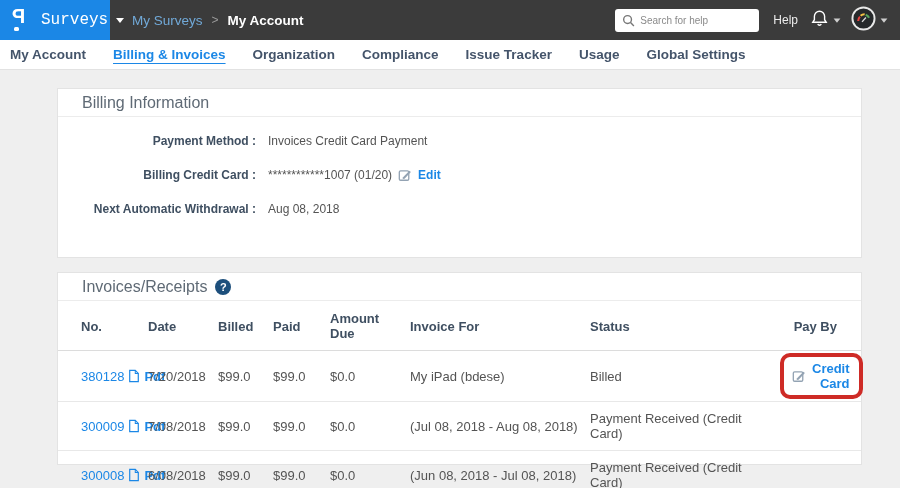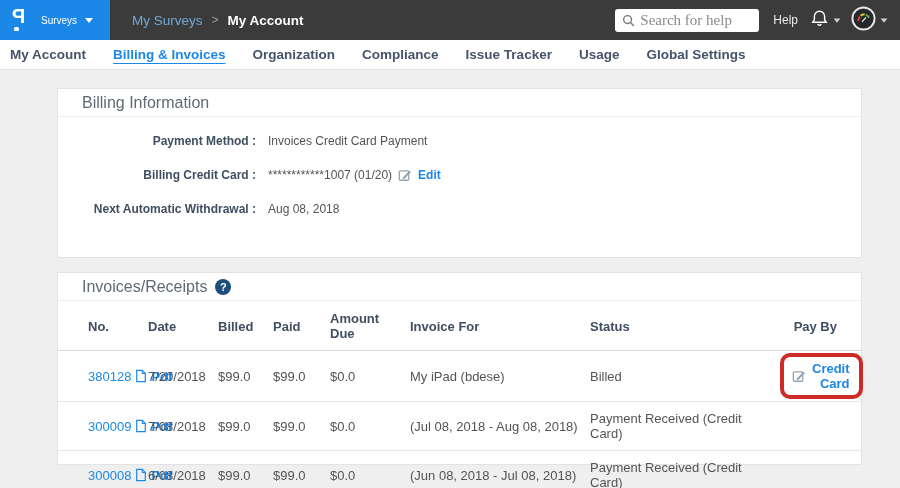--- a/index.html
+++ b/index.html
@@ -25,21 +25,21 @@
   .qp-logo { position:relative; width:20px; height:24px; flex:none; }
   .qp-p {
     position:absolute; left:0; top:-2px;
     display:inline-block; transform:scaleX(-1);
     font-weight:bold; font-size:20px; line-height:1; color:#fff;
   }
   .qp-dot {
     position:absolute; left:2px; bottom:1px;
     width:4.5px; height:4.5px; background:#fff; border-radius:1.5px;
   }
-  .product-name { color:#fff; font-size:10px; margin-left:9px; }
+  .product-name { color:#fff; font-size:16px; margin-left:9px;font-family:Liberation Mono, monospace; }
   .caret {
     width:0; height:0; display:inline-block;
     border-left:4px solid transparent; border-right:4px solid transparent;
     border-top:5px solid #fff; margin-left:8px;
   }
   .caret.small { border-top-color:#cfcfcf; transform:scale(.85); margin-left:4px; }
 
   .breadcrumb { margin-left:22px; font-size:13.5px; display:flex; align-items:center; gap:9px; }
   .crumb-link { color:#71a9d8; cursor:pointer; }
   .crumb-sep { color:#9a9a9a; font-size:12px; }
@@ -51,21 +51,21 @@
     background:#f4611e; color:#fff; border:none; border-radius:3px;
     font-family:inherit; font-size:13.5px; font-weight:bold;
     height:23px; padding:0 12px; margin-right:10px; cursor:pointer;
   }
   .searchbox {
     width:144px; height:23px; background:#fff; border-radius:3px;
     display:flex; align-items:center; padding:0 7px; gap:5px;
   }
   .searchbox input {
     border:none; outline:none; width:100%;
-    font-family:Liberation Serif, serif; font-size:15px; color:#8b5cf6;
+    font-family:Liberation Sans, sans-serif; font-size:10px; color:#8b5cf6;
   }
   .searchbox input::placeholder { color:#8a8a8a; }
   .help-link { color:#ececec; font-size:12px; margin:0 12px 0 14px; cursor:pointer; }
   .icon-btn { display:flex; align-items:center; cursor:pointer; margin-right:10px; }
   .avatar-btn { margin-right:12px; }
 
   
   .tabbar {
     height:30px; background:#fff; border-bottom:1px solid #e2e2e2;
     display:flex; align-items:center; padding-left:10px;
@@ -112,21 +112,21 @@
 
   
   table { width:100%; border-collapse:collapse; table-layout:fixed; font-size:13px; }
   th {
     text-align:left; font-weight:bold; color:#3f4f61;
     padding:10px 8px 9px 0; border-bottom:1px solid #dcdcdc;
   }
   td { padding:9px 8px 9px 0; color:#545454; }
   tbody tr { border-bottom:1px solid #e8e8e8; }
   tbody tr:last-child { border-bottom:none; }
-  th.col-no, td.col-no { padding-left:30px; }
+  th.col-no, td.col-no { padding-left:23px; }
   th.col-payby, td.col-payby { text-align:right; padding-right:24px; }
   .no-cell { display:flex; align-items:center; gap:4px; }
 
   .red-ring {
     display:inline-flex; align-items:center; gap:6px;
     border:4px solid #ce2b26; border-radius:10px;
     padding:4px 9px 4px 8px;
     margin:-7px -14px -7px 0;
   }
 </style>

